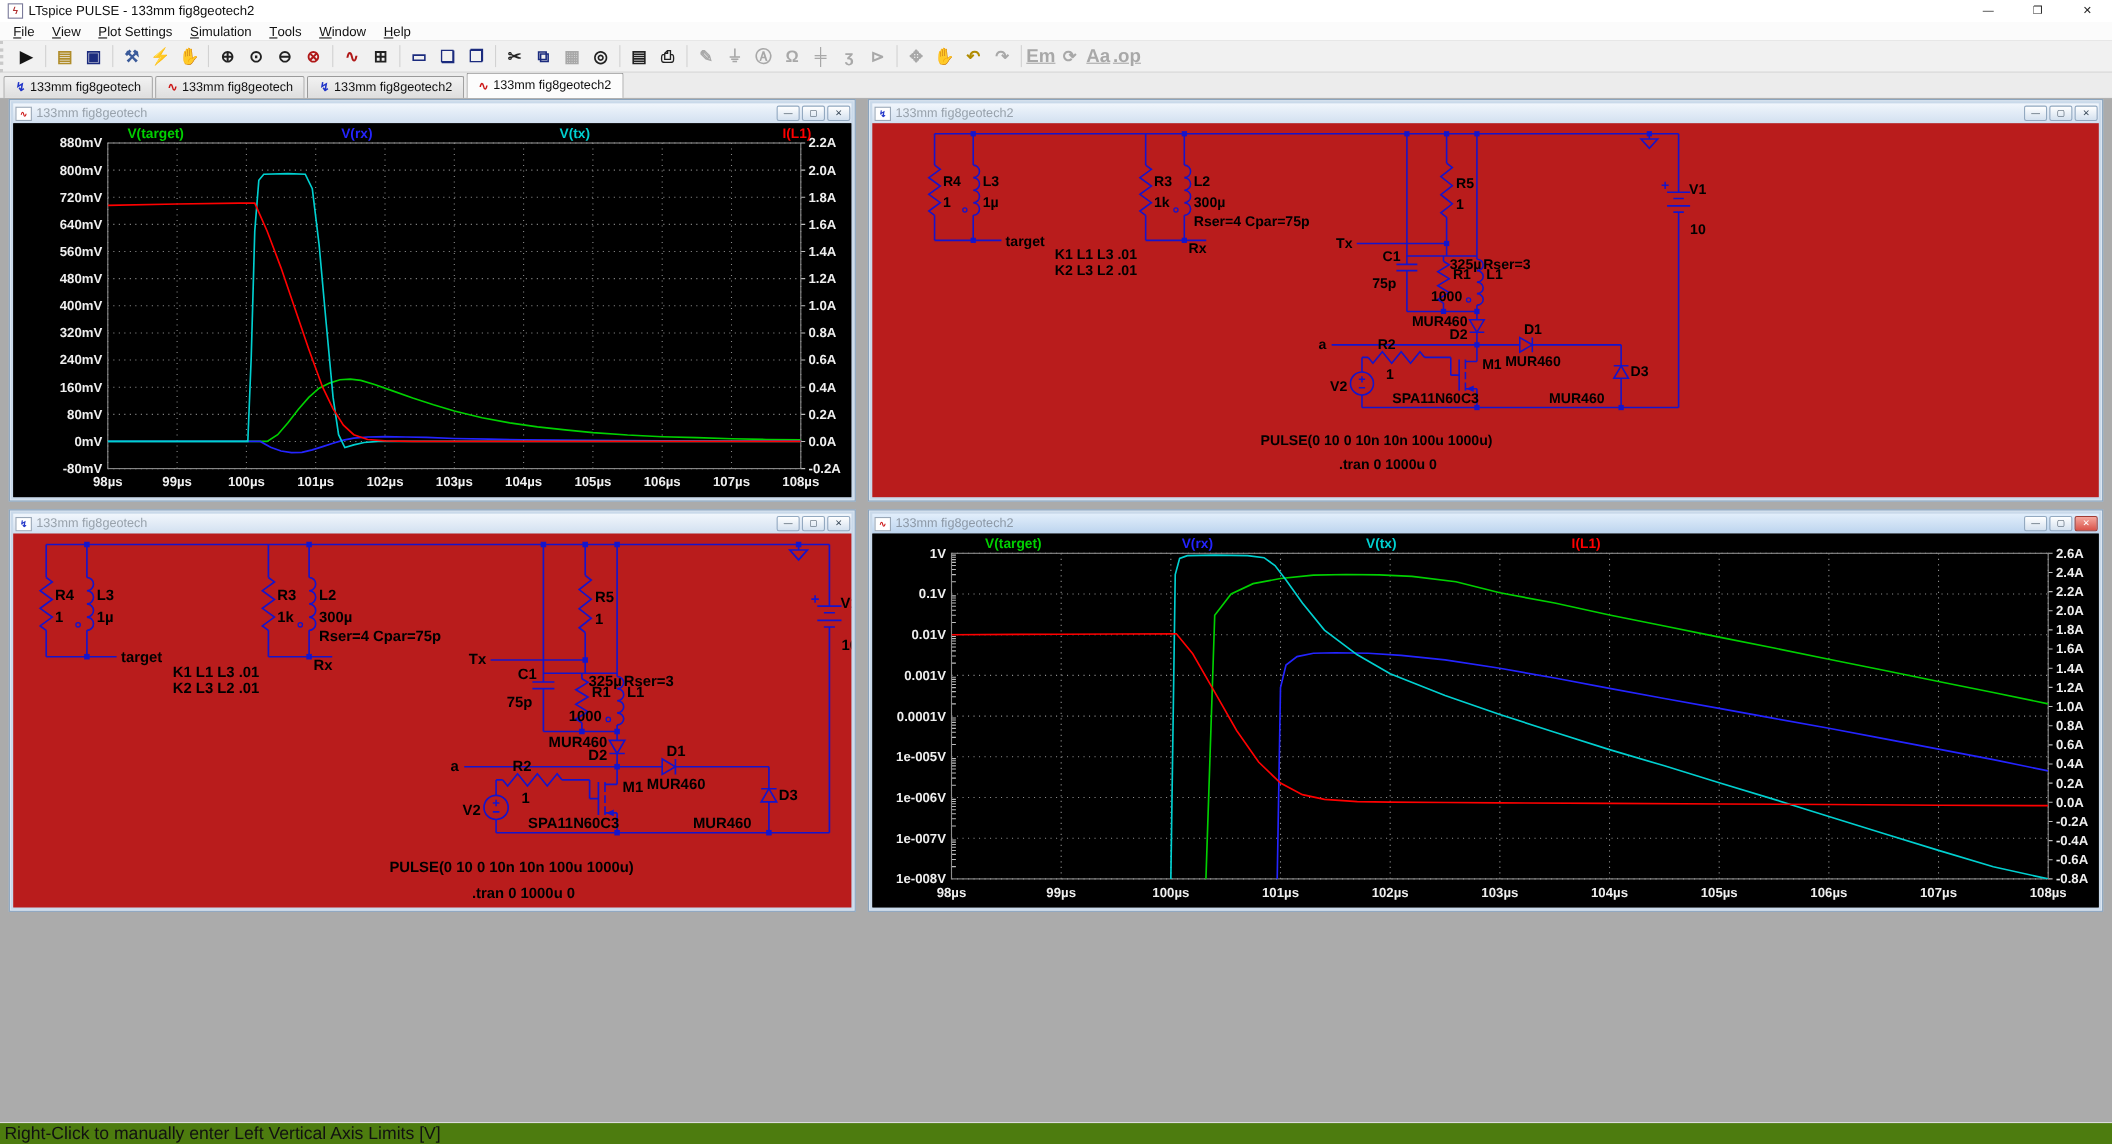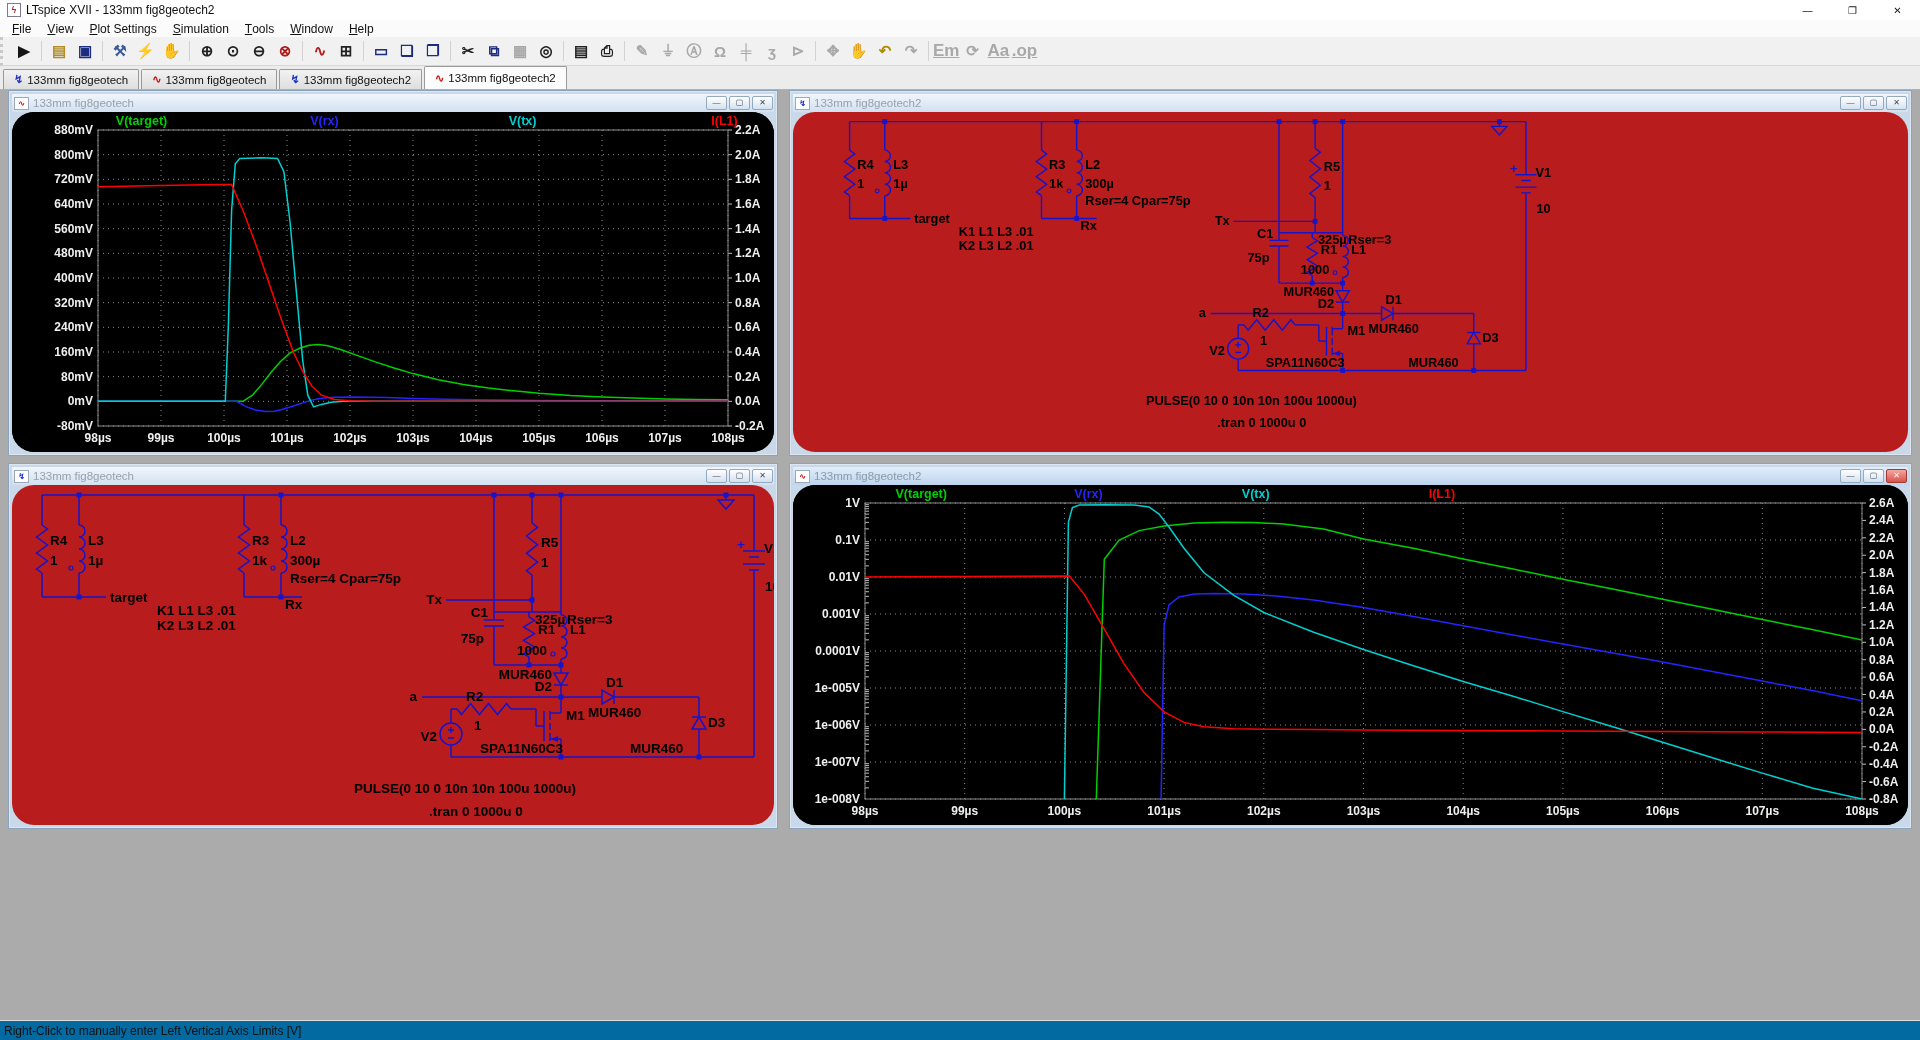--- a/index.html
+++ b/index.html
@@ -46,36 +46,36 @@
   .mwin.active .mtitle { background:linear-gradient(#e2eefb,#bcd4ee); color:#8d99a7; }
   .mwin-icon { width:15px; height:13px; background:#fff; border:1px solid #9aa8b8; margin-right:4px;
                font-size:8px; line-height:11px; text-align:center; font-weight:bold; }
   .mwin-icon.plt { color:#cc1717; }
   .mwin-icon.sch { color:#2034c8; }
   .mbtns { position:absolute; right:1px; top:1.5px; display:flex; gap:2px; }
   .mbtn { width:21px; height:14px; border:1px solid #93a9c0; border-radius:2px;
           background:linear-gradient(#ffffff,#d4e1ef); font-size:8px; color:#3a4a5a;
           display:flex; align-items:center; justify-content:center; }
   .mwin.active .mbtn.closebtn { background:linear-gradient(#f5a79d,#d9534a); color:#fff; border-color:#a03a32; }
-  .mclient { position:relative; width:100%; height:calc(100% - 18px); overflow:hidden;border-radius:22px; }
+  .mclient { position:relative; width:100%; height:calc(100% - 18px); overflow:hidden; }
   .mclient.plot { background:#000; }
   .mclient.sch  { background:#b91c1c; }
   .mclient svg { display:block; }
   
-  .statusbar { height:20px; background:#0369a1; border-top:1px solid #dcdcdc; display:flex;
-               align-items:center; padding-left:4px; font-size:12px; color:#111; flex:0 0 auto; }
+  .statusbar { height:20px; background:#4d7c0f; border-top:1px solid #dcdcdc; display:flex;
+               align-items:center; padding-left:4px; font-size:16px; color:#111; flex:0 0 auto; }
 </style>
 </head>
 <body>
 
 <div id="app">
 
   <div class="titlebar">
     <span class="app-icon">ϟ</span>
-    <span class="title-text">LTspice XVII - 133mm fig8geotech2</span>
+    <span class="title-text">LTspice PULSE - 133mm fig8geotech2</span>
     <div class="win-controls">
       <span class="wc">—</span>
       <span class="wc">❐</span>
       <span class="wc">✕</span>
     </div>
   </div>
 
   <div class="menubar" id="menubar">
       <span class="menu-item"><u>F</u>ile</span>
       <span class="menu-item"><u>V</u>iew</span>

